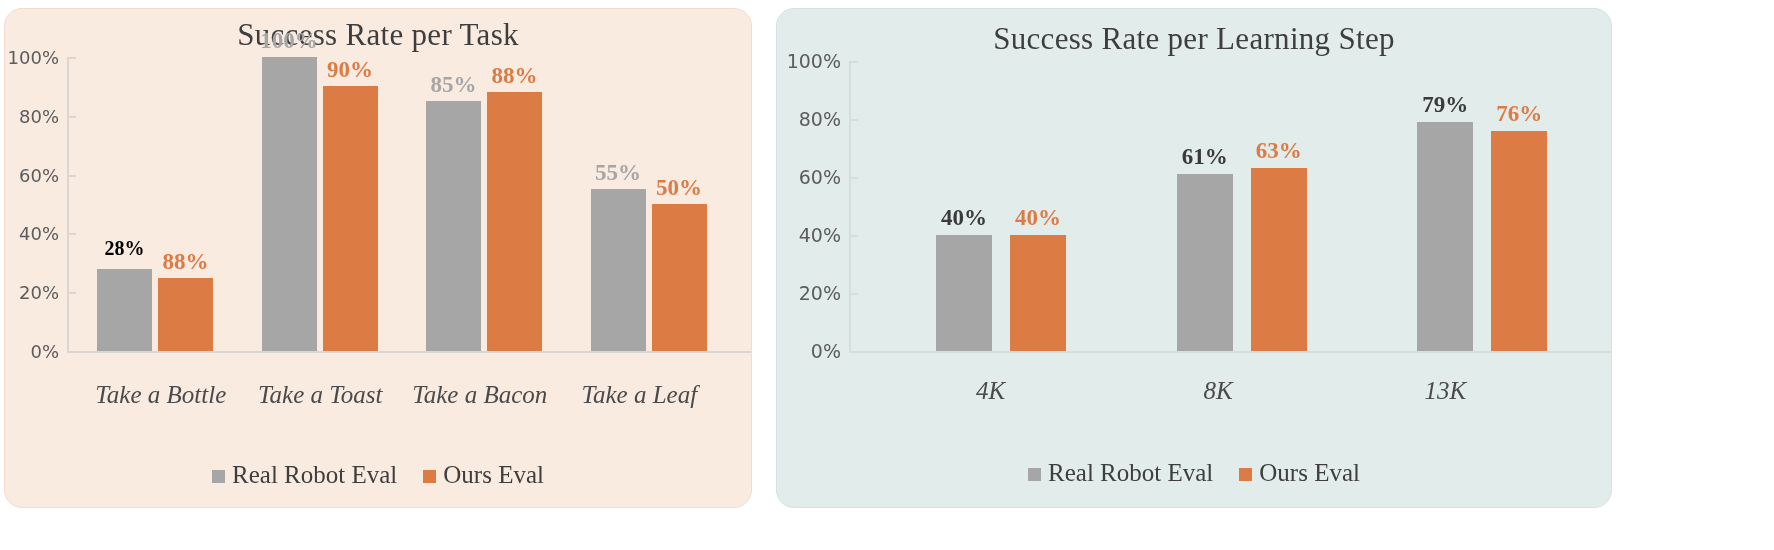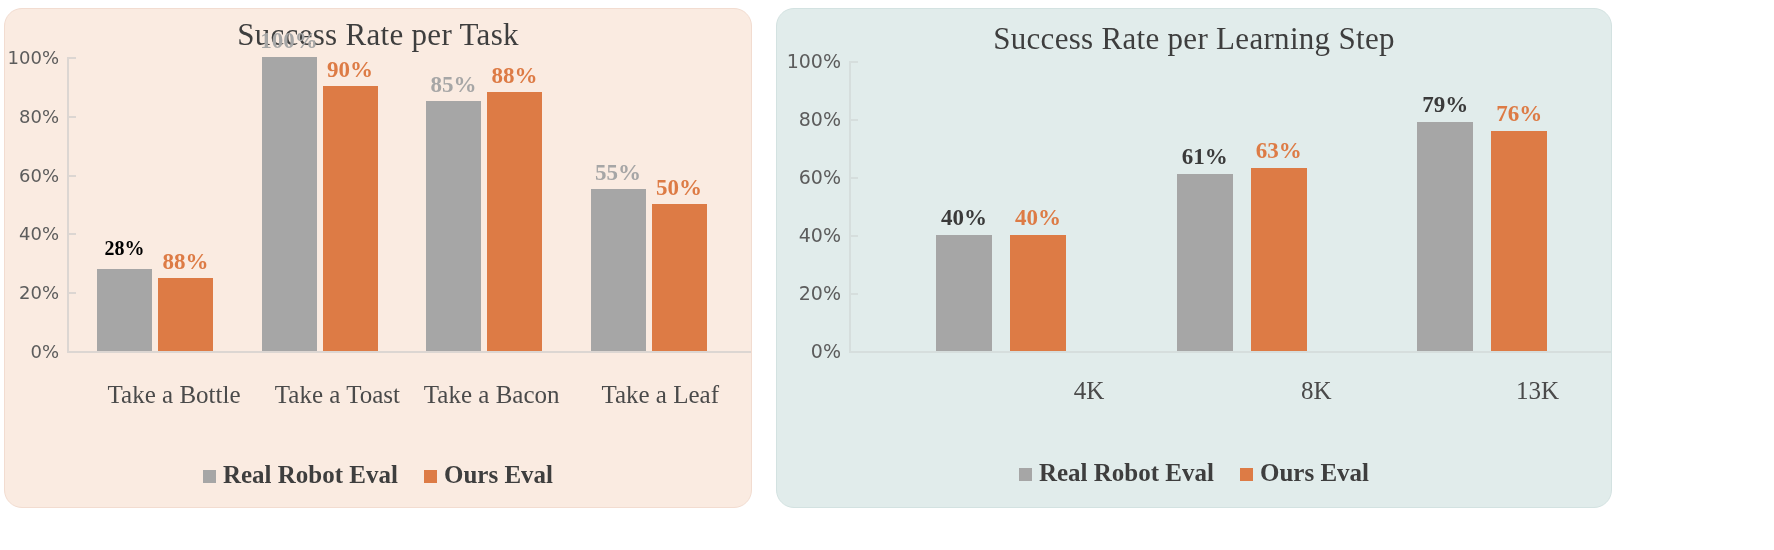--- a/index.html
+++ b/index.html
@@ -128,22 +128,23 @@
     white-space: nowrap;
   }
 
   
   .cat-row {
     position: absolute;
     display: flex;
   }
   .cat-label {
     flex: 1 1 0;
-    text-align: right;
+    text-align: center;
     font-family: "Liberation Serif", serif;
+    font-style: italic;
     font-size: 25px;
     color: #4A4A4A;
     white-space: nowrap;
   }
 
   
   .legend {
     position: absolute;
     left: 0;
     right: 0;
@@ -151,21 +152,20 @@
     justify-content: center;
     align-items: center;
     gap: 26px;
   }
   .panel-left  .legend { bottom: 18px; }
   .panel-right .legend { bottom: 20px; }
   .legend-item {
     display: flex;
     align-items: center;
     gap: 7px;
-    font-weight: bold;
   }
   .legend-swatch {
     width: 13px;
     height: 13px;
     display: inline-block;
     position: relative;
     top: 1px;
   }
   .legend-text {
     font-family: "Liberation Serif", serif;

